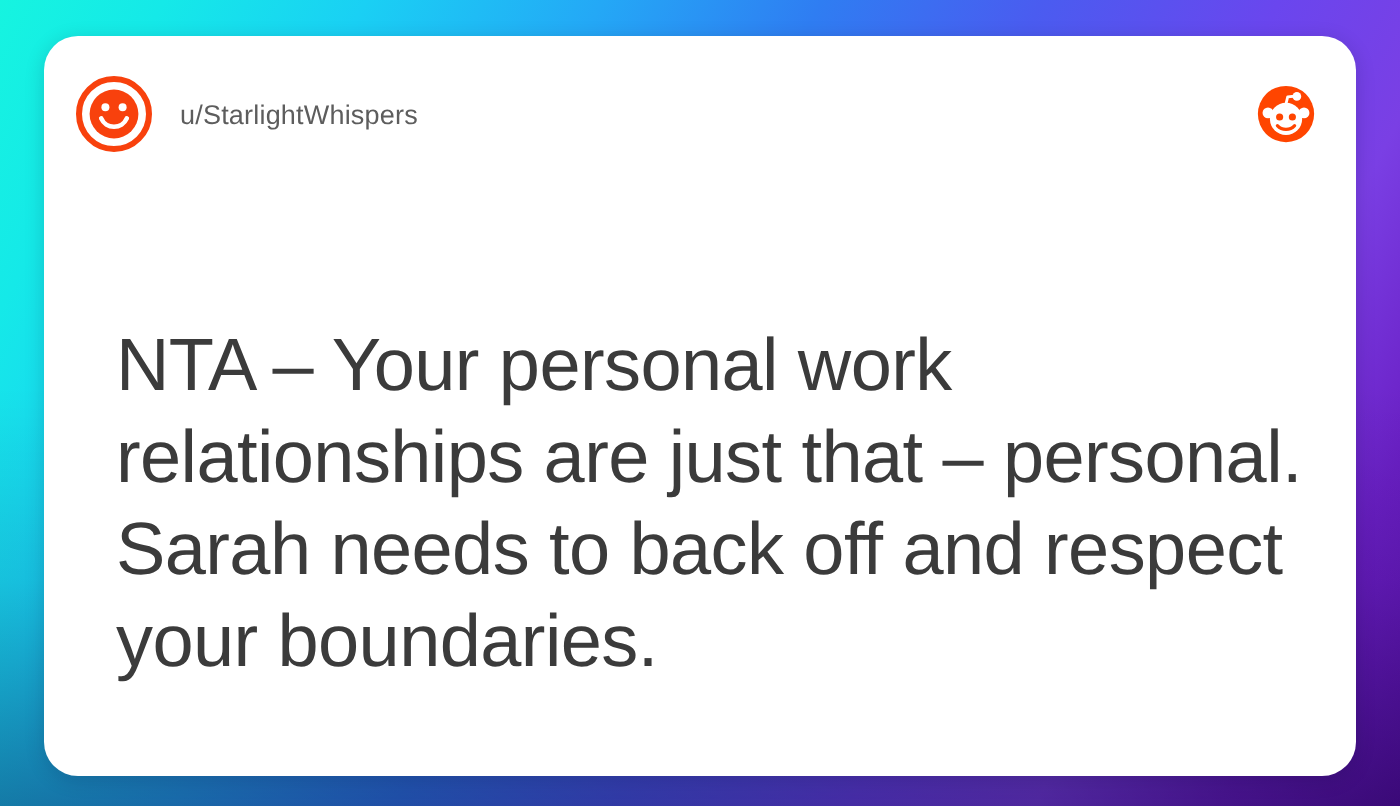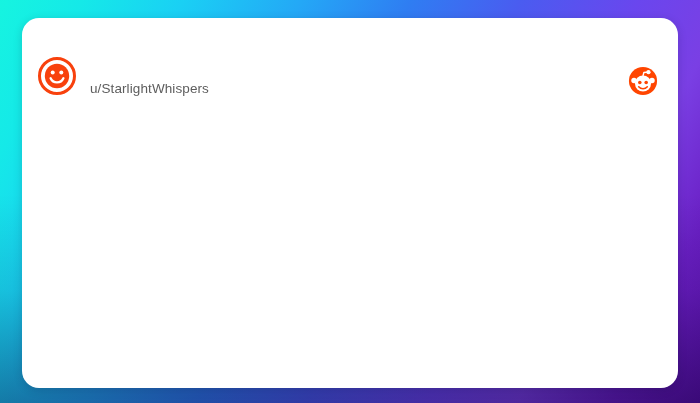--- a/index.html
+++ b/index.html
@@ -59,21 +59,21 @@
     z-index: 2;
   }
 
   .card-header {
     position: absolute;
     left: 0;
     top: 0;
     right: 0;
     height: 78px;
     display: flex;
-    align-items: flex-end;
+    align-items: center;
     padding: 0 20px 0 15px;
     box-sizing: border-box;
   }
 
   .avatar {
     width: 40px;
     height: 40px;
     flex: 0 0 40px;
     display: block;
   }
@@ -144,16 +144,19 @@
           <circle cx="21.8" cy="6.6" r="2.3" fill="#ffffff"></circle>
           <path d="M16 10.6 L16.9 6.9 L21.5 6.4" fill="none" stroke="#ffffff" stroke-width="1.5" stroke-linecap="round" stroke-linejoin="round"></path>
           <circle cx="12.6" cy="17.6" r="1.9" fill="#FF4500"></circle>
           <circle cx="19.4" cy="17.6" r="1.9" fill="#FF4500"></circle>
           <path d="M11.4 22.2 A6.2 6.2 0 0 0 20.6 22.2" fill="none" stroke="#FF4500" stroke-width="1.7" stroke-linecap="round"></path>
         </svg>
       </span>
 
     </div>
 
+    <div class="card-body">
+      <p class="post-text">NTA – Your personal work relationships are just that – personal. Sarah needs to back off and respect your boundaries.</p>
+    </div>
 
   </div>
 
 </div>
 
 </body></html>

